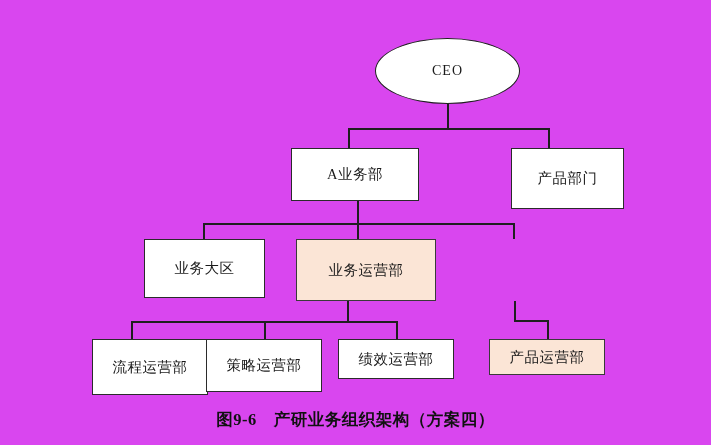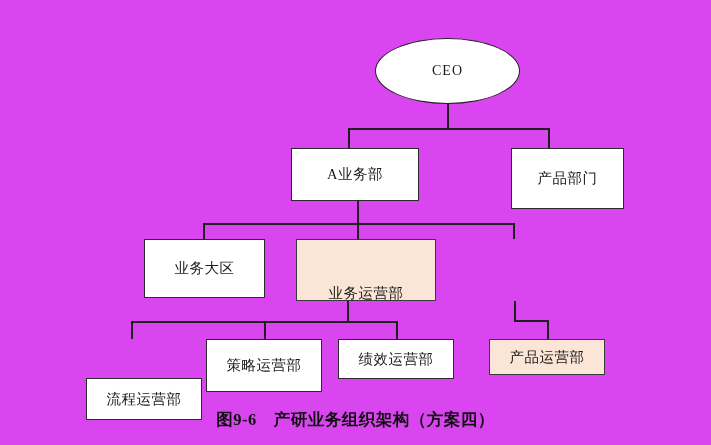--- a/index.html
+++ b/index.html
@@ -98,26 +98,26 @@
   </div>
 
   <div class="node" style="left:500px; top:148px; width:113px; height:61px;margin-left:11px;">
     <span class="node-label">产品部门</span>
   </div>
 
   <div class="node" style="left:144px; top:239px; width:121px; height:59px;">
     <span class="node-label">业务大区</span>
   </div>
 
-  <div class="node highlight" style="left:296px; top:239px; width:140px; height:62px;align-items:flex-end;">
+  <div class="node highlight" style="left:296px; top:239px; width:140px; height:62px;">
     <span class="node-label">业务运营部</span>
   </div>
 
 
-  <div class="node" style="left:86px; top:339px; width:116px; height:42px;margin-top:39px;">
+  <div class="node" style="left:92px; top:339px; width:116px; height:56px;">
     <span class="node-label">流程运营部</span>
   </div>
 
   <div class="node" style="left:206px; top:339px; width:116px; height:53px;">
     <span class="node-label">策略运营部</span>
   </div>
 
   <div class="node" style="left:338px; top:339px; width:116px; height:40px;">
     <span class="node-label">绩效运营部</span>
   </div>

